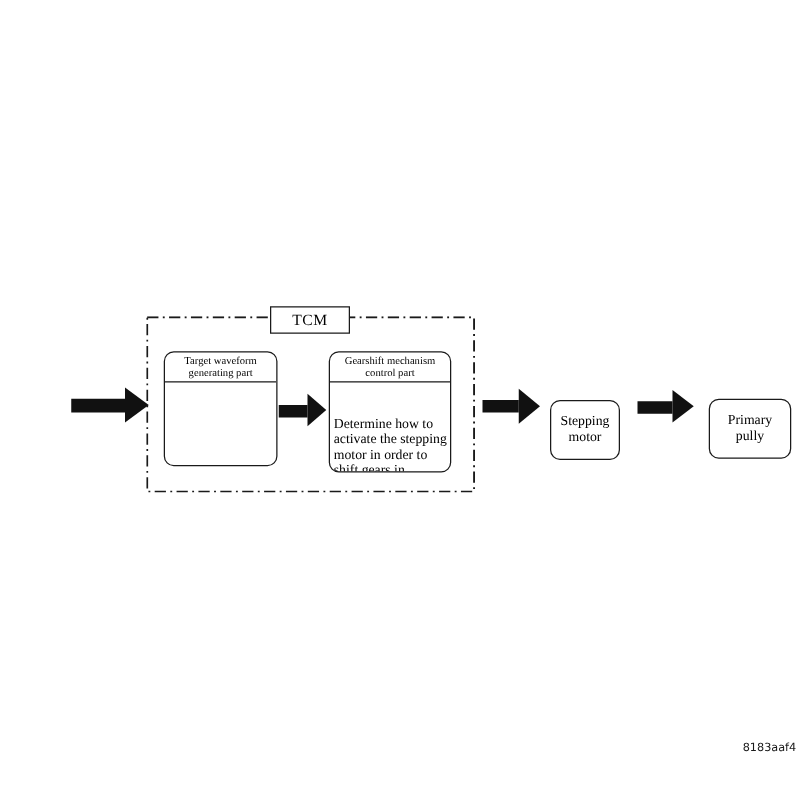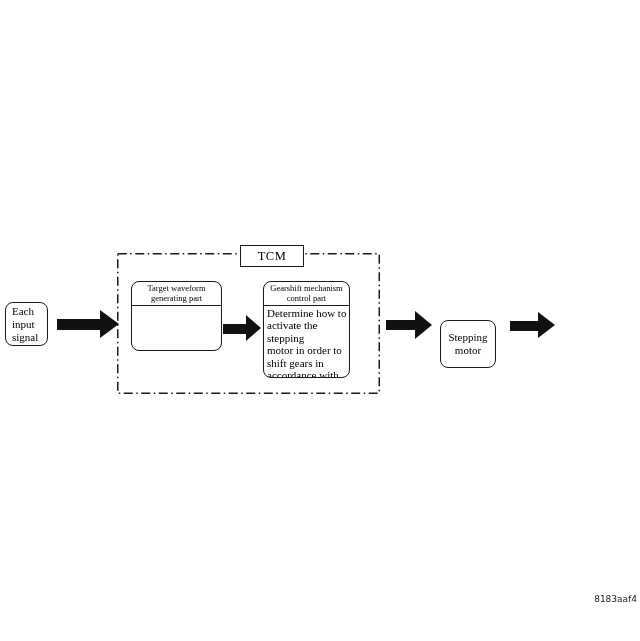--- a/index.html
+++ b/index.html
@@ -21,39 +21,39 @@
     overflow:hidden;
   }
   .node .lbl{white-space:pre-line;}
   .centered{display:flex;align-items:center;justify-content:center;text-align:center;margin-top:20px;}
   
   .pos-input{left:5px;top:302px;width:43px;height:44px;font-size:11px;line-height:13px;display:flex;align-items:center;padding-left:6px;}
   .pos-stepping{left:440px;top:300px;width:56px;height:48px;font-size:11px;line-height:13.5px;}
   .pos-primary{left:567px;top:299px;width:66px;height:48px;font-size:11px;line-height:13.5px;}
   
   .process{display:flex;flex-direction:column;}
-  .pos-target{left:131px;top:281px;width:91px;height:70px;}
-  .pos-gearshift{left:263px;top:281px;width:87px;height:97px;}
+  .pos-target{left:131px;top:281px;width:91px;height:92px;}
+  .pos-gearshift{left:263px;top:281px;width:98px;height:97px;gap:26px;}
   .process .hdr{
     font-size:8.5px;line-height:9.5px;text-align:center;
     padding:2px 1px 2px 1px;border-bottom:1.2px solid #1a1a1a;
     white-space:pre-line;flex:0 0 auto;
   }
   .process .bdy{
     text-align:left;white-space:pre-line;
     padding:1px 2px 0 3px;flex:1 1 auto;
   }
   .pos-target .bdy{font-size:11px;line-height:14.2px;}
   .pos-gearshift .bdy{font-size:11px;line-height:12.4px;}
   
   .tcm-box{
     position:absolute;left:216px;top:245px;width:64px;height:22px;
     box-sizing:border-box;border:1.5px solid #1a1a1a;background:#fff;
     display:flex;align-items:center;justify-content:center;
-    font-size:12.5px;z-index:2;letter-spacing:0.5px;margin-left:24px;
+    font-size:12.5px;z-index:2;letter-spacing:0.5px;
   }
   
   .boundary{position:absolute;left:117px;top:253px;z-index:0;}
   
   .arrow{position:absolute;z-index:1;}
   .arrow .shaft{position:absolute;background:#111;}
   .arrow .head{position:absolute;width:0;height:0;}
   .arrow1{left:57px;top:310px;width:62px;height:28px;}
   .arrow1 .shaft{left:0;top:8.5px;width:43px;height:11px;}
   .arrow1 .head{left:43px;top:0;border-top:14px solid transparent;border-bottom:14px solid transparent;border-left:19px solid #111;}
@@ -79,25 +79,20 @@
 <div class="canvas">
 
   <svg class="boundary" width="263" height="141">
     <rect x="0.75" y="0.75" width="261.5" height="139.5" fill="none" stroke="#1a1a1a" stroke-width="1.5" stroke-dasharray="9 3.5 1.5 3.5"></rect>
   </svg>
 
   <div class="tcm-box">
     <span class="lbl">TCM</span>
   </div>
 
-  <div class="node pos-input">
-    <span class="lbl">Each
-input
-signal</span>
-  </div>
 
   <div class="arrow arrow1">
     <div class="shaft"></div>
     <div class="head"></div>
   </div>
 
   <div class="node process pos-target">
     <div class="hdr">Target waveform
 generating part</div>
   </div>
@@ -126,16 +121,20 @@
   <div class="node centered pos-stepping">
     <span class="lbl">Stepping
 motor</span>
   </div>
 
   <div class="arrow arrow4">
     <div class="shaft"></div>
     <div class="head"></div>
   </div>
 
+  <div class="node centered pos-primary">
+    <span class="lbl">Primary
+pully</span>
+  </div>
 
   <div class="footnote">8183aaf4</div>
 
 </div>
 
 </body></html>

